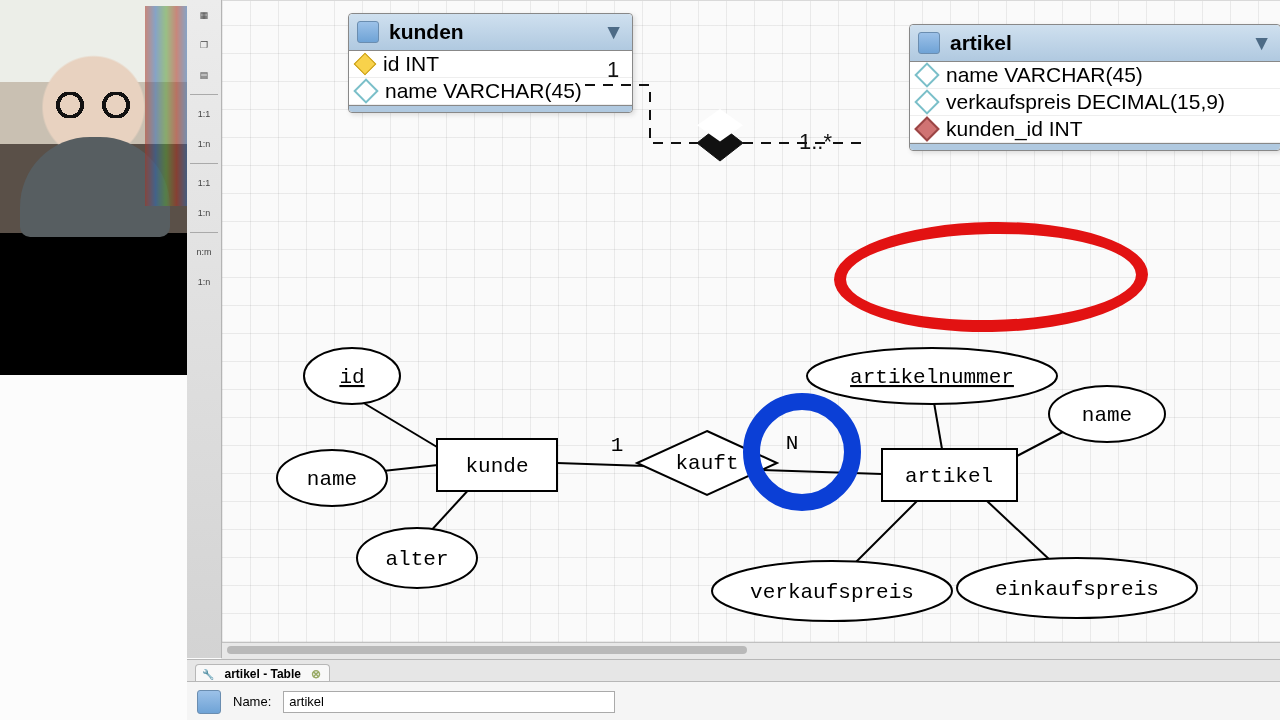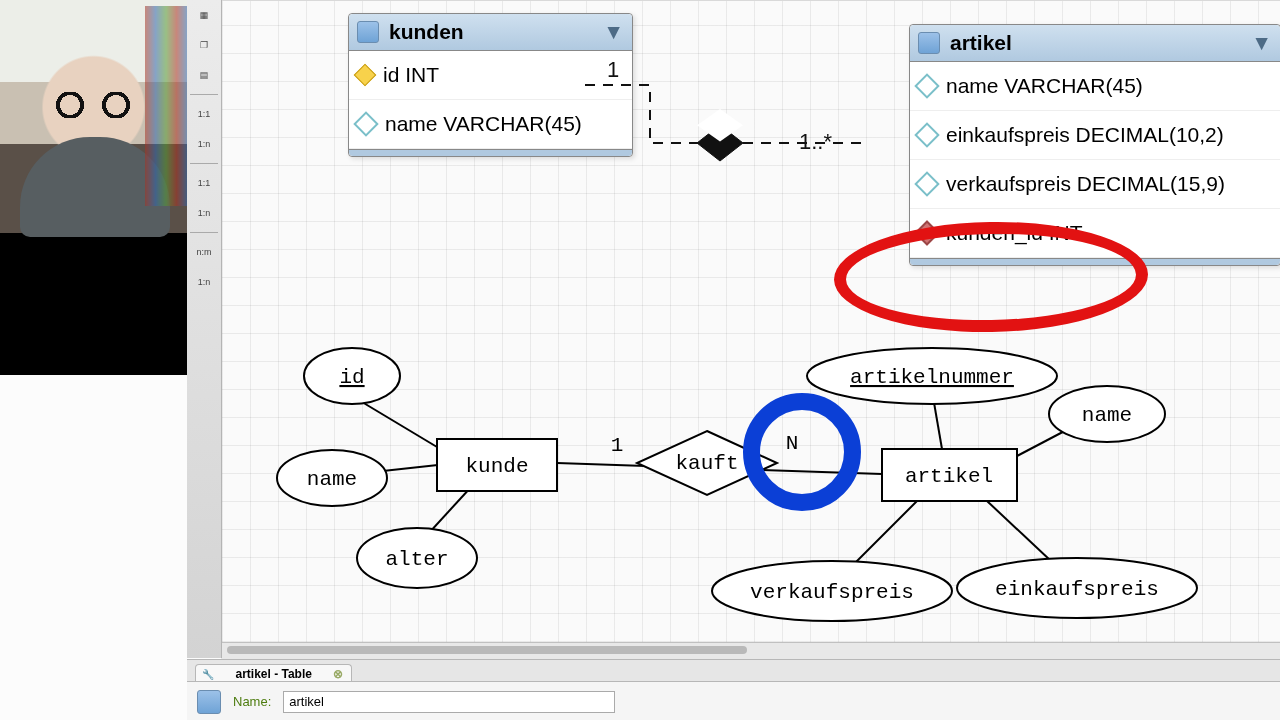--- a/index.html
+++ b/index.html
@@ -121,21 +121,21 @@
   .db-table .thead .tbl-ico {
     width:20px; height:20px; margin-right:10px;
     background: linear-gradient(#9cc1e8,#6fa3d6);
     border:1px solid #6a8db0; border-radius:3px;
     display:inline-block;
   }
   .db-table .thead .title { font-weight:bold; flex:1;}
   .db-table .thead .chev { color:#4d6b86;}
   .db-table .row {
     display:flex; align-items:center;
-    padding: 12px 8px;
+    padding: 1px 8px;
     border-bottom: 1px solid #eee;
   }
   .db-table .row:last-child { border-bottom:none; border-radius:0 0 4px 4px;}
   .db-table .row .ico {
     width:14px; height:14px; margin-right:10px; display:inline-block;
   }
   .ico-pk   { background:#f8d24b; border:1px solid #c59a12; transform:rotate(45deg);}
   .ico-col  { background:#fff; border:2px solid #7abfc9; transform:rotate(45deg);}
   .ico-fk   { background:#d07373; border:2px solid #9a4545; transform:rotate(45deg);}
   .db-table .tfoot { height:6px; background:#b0c9e0; border-radius:0 0 4px 4px; border-top:1px solid #888;}
@@ -190,39 +190,39 @@
     position:absolute; top:659px; left:187px; right:0; height:22px;
     background:#e6e6e6; border-top:1px solid #b7b7b7;
     display:flex; align-items:flex-end;
     z-index:25;
   }
   .bottom-tab {
     margin-left:8px;
     padding:2px 8px 1px 6px;
     background:#f8f8f8; border:1px solid #b7b7b7; border-bottom:none;
     border-radius:4px 4px 0 0;
-    font-size:12px; display:flex; align-items:center; gap:21px;
+    font-size:12px; display:flex; align-items:center; gap:10px;
     font-weight:bold;
   }
   .bottom-tab .wrench::before { content:"\1F527"; font-size:10px;}
   .bottom-tab .close { color:#9a6; font-weight:bold; cursor:pointer;}
 
   .prop-bar {
     position:absolute; top:681px; left:187px; right:0; height:39px;
     background:#f5f5f5; border-top:1px solid #b7b7b7;
     display:flex; align-items:center; gap:12px;
     padding-left:10px;
     z-index:25;
   }
   .prop-bar .tbl-ico {
     width:22px; height:22px;
     background: linear-gradient(#9cc1e8,#6fa3d6);
     border:1px solid #6a8db0; border-radius:3px;
   }
-  .prop-bar label { font-size:13px; color:#4d7c0f;}
+  .prop-bar label { font-size:13px; color:#000000;}
   .prop-bar input {
     width:320px; height:20px; border:1px solid #aaa; padding:0 5px;
     font-size:13px; background:#fff;
   }
 </style>
 </head>
 <body>
 
 <div class="webcam">
   <div class="room">
@@ -269,24 +269,20 @@
       <span class="tbl-ico"></span>
       <span class="title">artikel</span>
       <span class="chev">▼</span>
     </div>
     <div class="row">
         <span class="ico ico-col"></span>
         <span>name VARCHAR(45)</span>
       </div>
     <div class="row">
         <span class="ico ico-col"></span>
-        <span>einkaufspreis DECIMAL(10,2)</span>
-      </div>
-    <div class="row">
-        <span class="ico ico-col"></span>
         <span>verkaufspreis DECIMAL(15,9)</span>
       </div>
     <div class="row">
         <span class="ico ico-fk"></span>
         <span>kunden_id INT</span>
       </div>
     <div class="tfoot"></div>
   </div>
 
   <div class="eer-rel">

